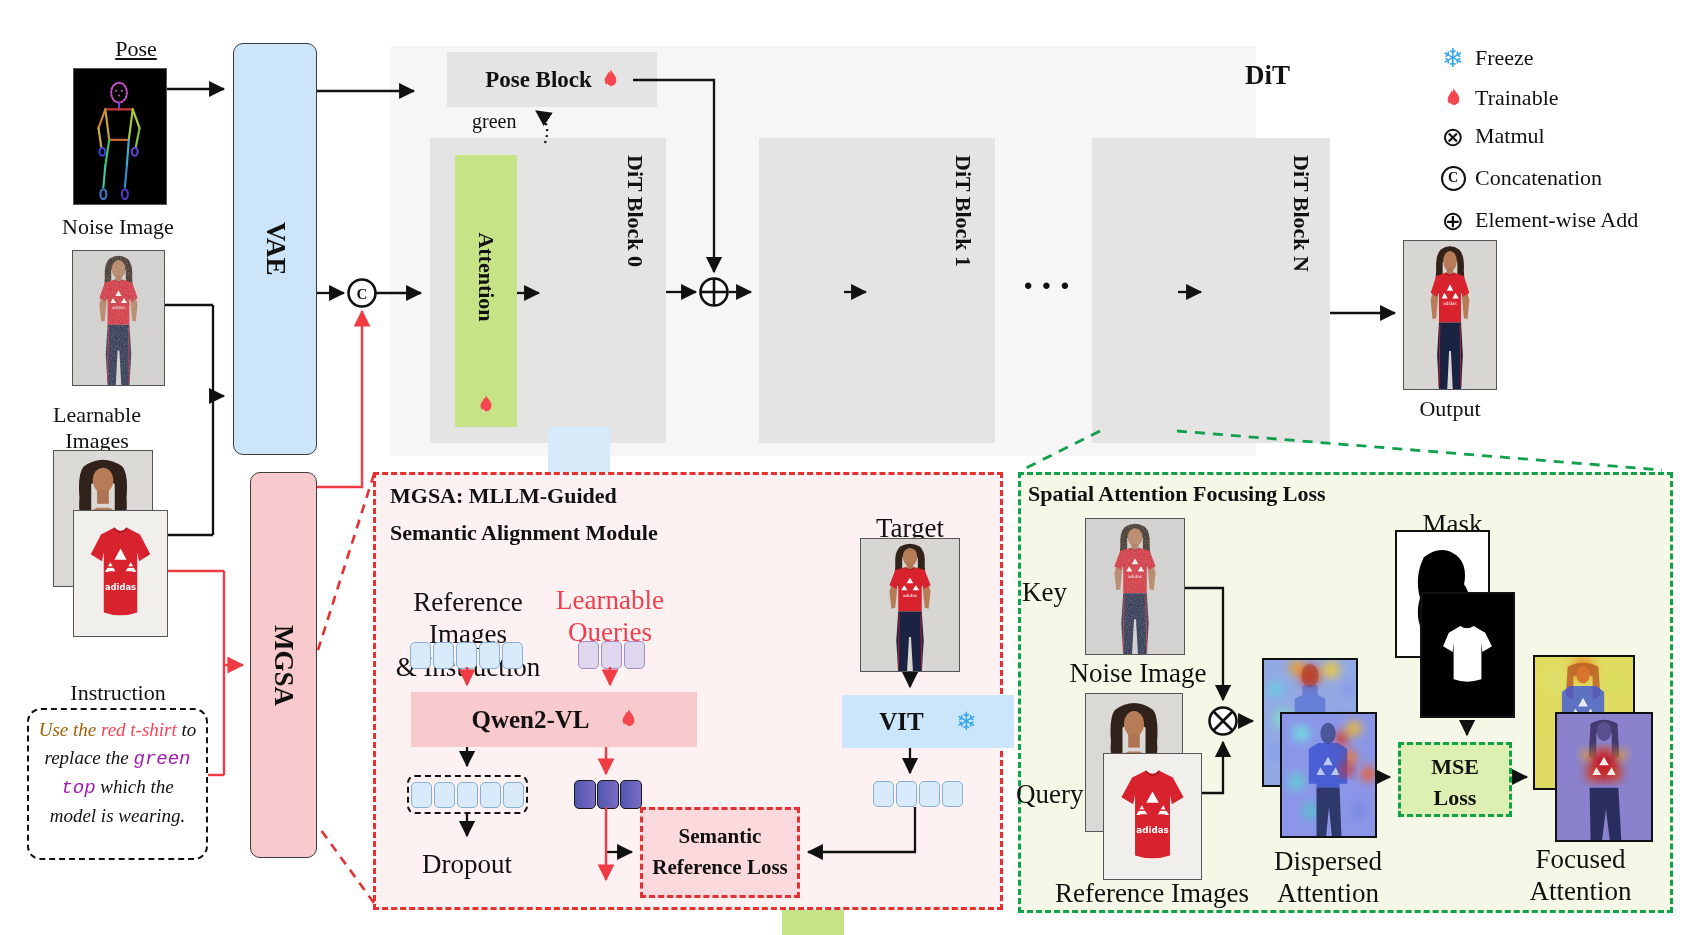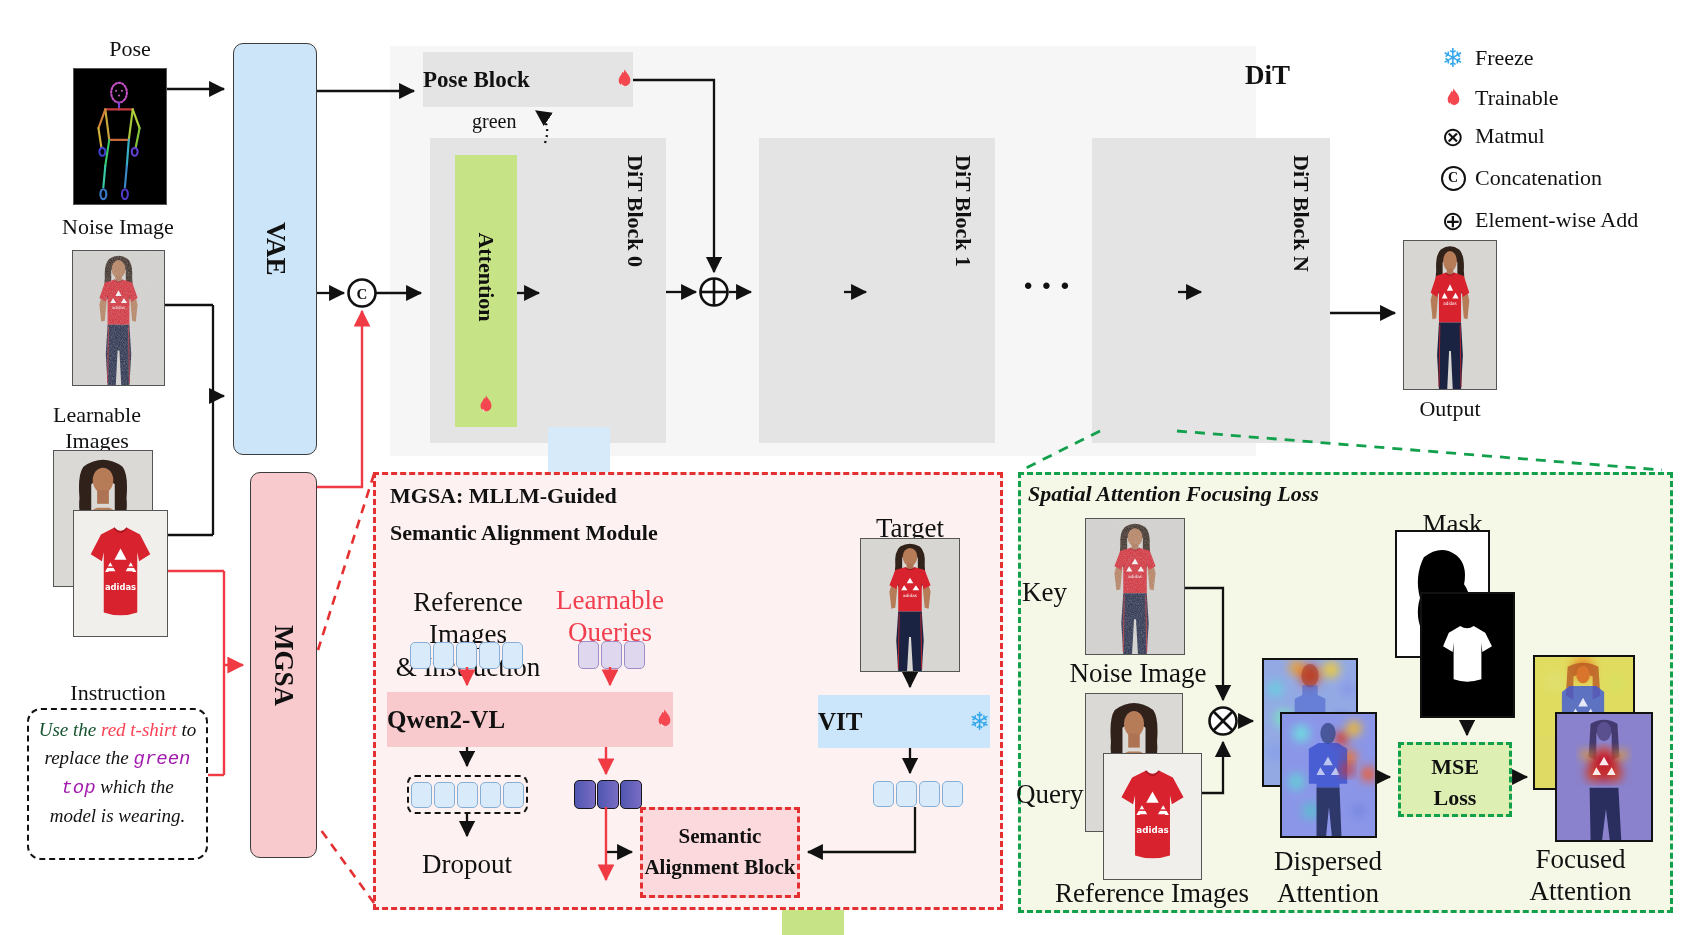--- a/index.html
+++ b/index.html
@@ -8,21 +8,21 @@
   .abs{position:absolute;box-sizing:border-box;}
   .lbl{font-size:27px;line-height:1.2;text-align:center;}
   .big{font-size:22px;}
   .bold{font-weight:bold;}
   .ital{font-style:italic;}
   .vtext{writing-mode:vertical-rl;white-space:nowrap;}
   .photo{border:1.6px solid #555;background:#ddd;display:block;}
   .hm{border:2px solid #111;display:block;}
   .roundblk{border:1.6px solid #3c3c3c;border-radius:10px;display:flex;align-items:center;justify-content:center;}
   .grayblk{background:#e4e4e4;}
-  .colblk{display:flex;align-items:center;justify-content:space-between;}
+  .colblk{display:flex;align-items:center;justify-content:center;margin-left:24px;}
   .tokrow{display:flex;gap:2px;}
   .tok{display:inline-block;border-radius:5px;}
   .tok-blue{width:19px;height:25px;background:#d9ebfa;border:1.4px solid #86aed6;}
   .tok-purple{width:19px;height:26px;background:#ded7ee;border:1.4px solid #9e8cc6;}
   .tok-dark{width:20px;height:27px;background:linear-gradient(90deg,#4f57b0,#7a6cc4);border:1.6px solid #16161c;}
   .tok-blue2{width:19px;height:24px;background:#d9ebfa;border:1.4px solid #86aed6;}
   .dashredbox{border:3px dashed #e43030;background:#fdf2f1;}
   .dashgreenbox{border:3px dashed #12a04c;background:#f5f8e6;}
   .legend-row{position:absolute;display:flex;align-items:center;height:32px;}
   .legend-icon{width:32px;display:flex;justify-content:center;align-items:center;}
@@ -116,21 +116,21 @@
           <line x1="32" y1="98" x2="30" y2="120" stroke="#3ac8a8"></line>
           <ellipse cx="30" cy="127" rx="3" ry="5" stroke="#3a7ac8"></ellipse>
           <line x1="56" y1="72" x2="54" y2="98" stroke="#3ab0c8"></line>
           <line x1="54" y1="98" x2="52" y2="120" stroke="#3a8ac8"></line>
           <ellipse cx="52" cy="127" rx="3" ry="5" stroke="#503ac8"></ellipse>
         </g>
       </symbol>
     </defs>
   </svg>
 
-  <div class="abs lbl big" style="left:70px;top:36px;width:120px;">Pose</div>
+  <div class="abs lbl big" style="left:76px;top:36px;width:120px;text-decoration:underline;">Pose</div>
   <svg class="abs photo" style="left:73px;top:68px;width:94px;height:137px;" viewBox="0 0 94 137" preserveAspectRatio="none">
       <use href="#sym-pose"></use>
     </svg>
 
   <div class="abs lbl big" style="left:40px;top:214px;width:156px;">Noise Image</div>
   <svg class="abs photo" style="left:72px;top:250px;width:93px;height:136px;" viewBox="0 0 100 140" preserveAspectRatio="none">
     <use href="#sym-person"></use>
       <rect width="100" height="140" filter="url(#grain)" opacity="0.55"></rect>
   </svg>
 
@@ -140,21 +140,21 @@
   </div>
   <svg class="abs photo" style="left:53px;top:450px;width:100px;height:137px;" viewBox="0 0 100 138" preserveAspectRatio="none">
       <use href="#sym-greentop"></use>
     </svg>
   <svg class="abs photo" style="left:73px;top:510px;width:95px;height:127px;z-index:3;" viewBox="0 0 100 127" preserveAspectRatio="none">
       <use href="#sym-tshirt"></use>
     </svg>
 
   <div class="abs lbl big" style="left:48px;top:680px;width:140px;">Instruction</div>
   <div class="abs ital" style="left:27px;top:708px;width:181px;height:152px;border:2.5px dashed #111;border-radius:14px;
-       font-size:19px;line-height:28px;text-align:center;padding:6px 8px;background:#fff;"><span style="color: #14532d;">Use the </span><span style="color: rgb(251, 65, 85);">red t-shirt</span><span style="color: rgb(17, 17, 17);"> to replace the </span><span style="color: #a21caf; font-family: Liberation Mono, monospace;">green top</span><span style="color: rgb(17, 17, 17);"> which the model is wearing.</span></div>
+       font-size:19px;line-height:28px;text-align:center;padding:6px 8px;background:#fff;"><span style="color: #a16207;">Use the </span><span style="color: rgb(251, 65, 85);">red t-shirt</span><span style="color: rgb(17, 17, 17);"> to replace the </span><span style="color: #a21caf; font-family: Liberation Mono, monospace;">green top</span><span style="color: rgb(17, 17, 17);"> which the model is wearing.</span></div>
 
   <div class="abs roundblk" style="left:233px;top:43px;width:84px;height:412px;background:#cde5f8;">
     <span class="vtext bold" style="font-size:27px;">VAE</span>
   </div>
   <div class="abs roundblk" style="left:250px;top:472px;width:67px;height:386px;background:#f8c9cd;">
     <span class="vtext bold" style="font-size:27px;">MGSA</span>
   </div>
 
   <div class="abs" style="left:390px;top:46px;width:866px;height:410px;background:#f6f6f6;"></div>
   <div class="abs bold" style="left:1245px;top:60px;width:80px;font-size:27px;text-align:left;">DiT</div>
@@ -271,41 +271,41 @@
   <div class="abs lbl" style="left:417px;top:848px;width:100px;">Dropout</div>
 
   <div class="abs tokrow" style="left:574px;top:780px;gap:1px;">
       <span class="tok tok-dark"></span>
       <span class="tok tok-dark"></span>
       <span class="tok tok-dark"></span>
     </div>
 
   <div class="abs dashredbox" style="left:640px;top:807px;width:160px;height:91px;background:#fbd9dd;text-align:center;padding-top:11px;font-weight:bold;font-size:21px;line-height:31px;">
     <div>Semantic</div>
-    <div>Alignment Block</div>
+    <div>Reference Loss</div>
   </div>
 
   <div class="abs lbl" style="left:840px;top:512px;width:140px;">Target Image</div>
   <svg class="abs photo" style="left:860px;top:538px;width:100px;height:134px;" viewBox="0 0 100 140" preserveAspectRatio="none">
       <use href="#sym-person"></use>
     </svg>
 
   <div class="abs colblk" style="left:818px;top:695px;width:172px;height:53px;background:#cbe6fa;">
     <span class="bold" style="font-size:25px;">VIT</span>
     <span class="snow" style="font-size:25px;margin-left:32px;">❄</span>
   </div>
   <div class="abs tokrow" style="left:873px;top:781px;">
       <span class="tok tok-blue2"></span>
       <span class="tok tok-blue2"></span>
       <span class="tok tok-blue2"></span>
       <span class="tok tok-blue2"></span>
     </div>
 
   <div class="abs dashgreenbox" style="left:1018px;top:472px;width:655px;height:441px;"></div>
-  <div class="abs bold" style="left:1028px;top:481px;font-size:22px;font-style:italic;">Spatial Attention Focusing Loss</div>
+  <div class="abs bold" style="left:1028px;top:481px;font-size:22px;">Spatial Attention Focusing Loss</div>
 
   <div class="abs lbl" style="left:1022px;top:576px;width:56px;text-align:left;">Key</div>
   <svg class="abs photo" style="left:1085px;top:518px;width:100px;height:137px;" viewBox="0 0 100 140" preserveAspectRatio="none">
     <use href="#sym-person"></use>
       <rect width="100" height="140" filter="url(#grain)" opacity="0.55"></rect>
   </svg>
   <div class="abs lbl" style="left:1068px;top:657px;width:140px;">Noise Image</div>
 
   <div class="abs lbl" style="left:1016px;top:778px;width:66px;text-align:left;">Query</div>
   <svg class="abs photo" style="left:1085px;top:693px;width:98px;height:139px;" viewBox="0 0 100 138" preserveAspectRatio="none">

